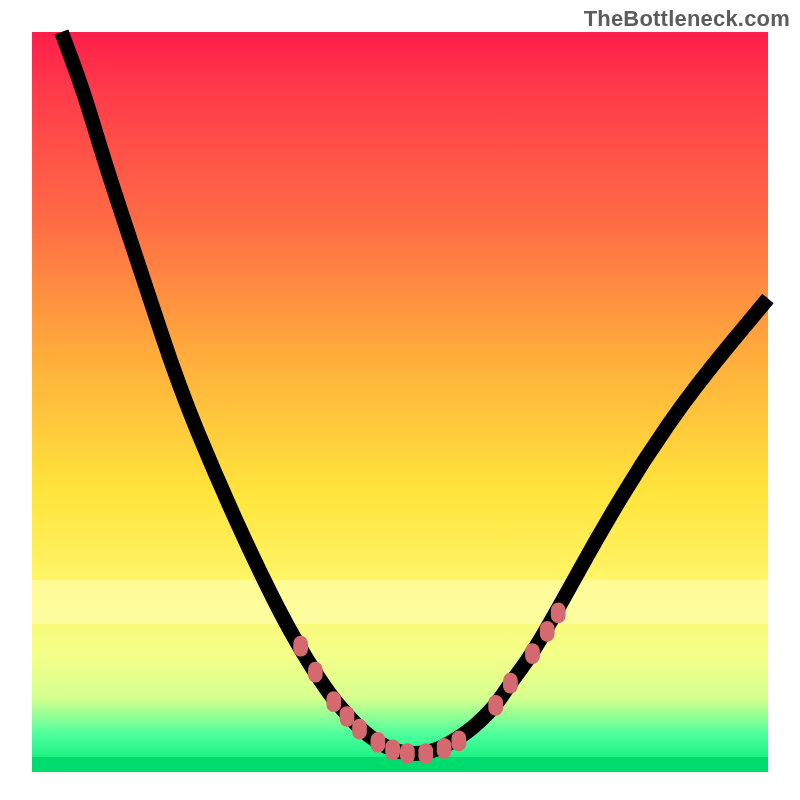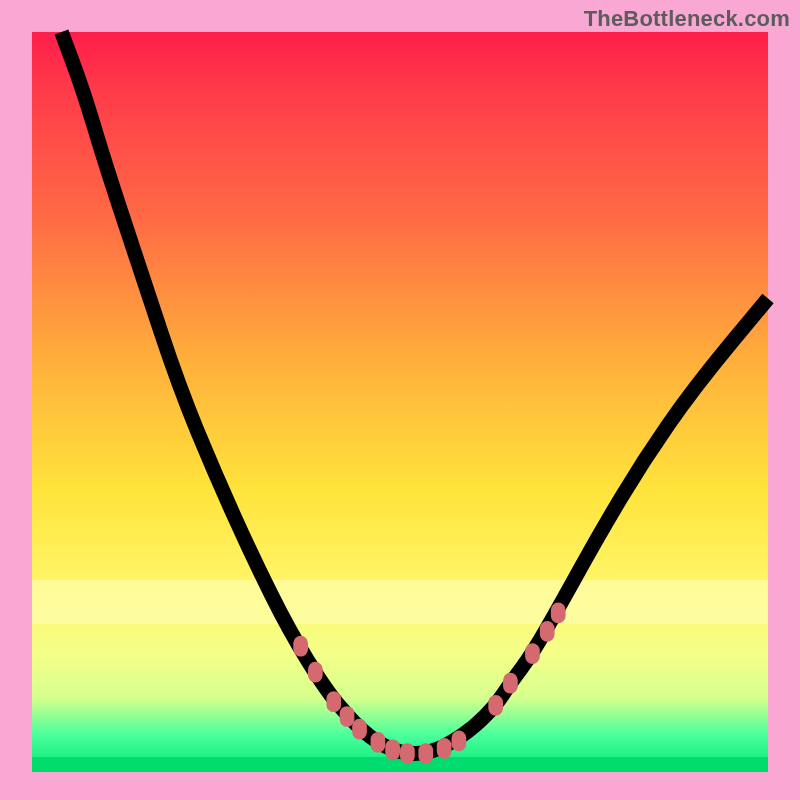--- a/index.html
+++ b/index.html
@@ -8,21 +8,21 @@
     width: 800px;
     height: 800px;
     overflow: hidden;
     font-family: Arial, Helvetica, sans-serif;
     background: #000;
   }
   .frame {
     position: relative;
     width: 800px;
     height: 800px;
-    background: #f9a8d4;
+    background: #ffffff;
   }
   .plot-area {
     position: absolute;
     left: 32px;
     top: 32px;
     width: 736px;
     height: 740px;
     background: linear-gradient(
       to bottom,
       #ff1e4a 0%,

